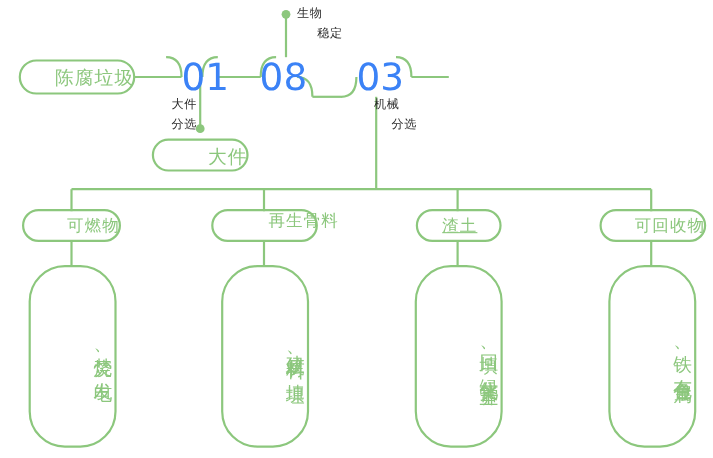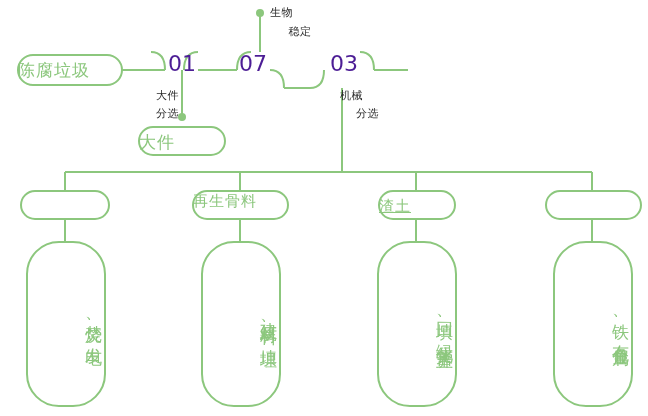--- a/index.html
+++ b/index.html
@@ -12,36 +12,36 @@
   #stage{position:relative;width:648px;height:416px;}
   svg.layer{position:absolute;left:0;top:0;width:648px;height:416px;}
 
   .lbl{position:absolute;white-space:pre;line-height:1.18;}
 
   
   .pill-text{
     color:#8cc77d;
     font-size:17px;
     letter-spacing:1px;
-    text-align:left;
+    text-align:right;
   }
   .pill-text.small{font-size:15px;letter-spacing:1px;}
 
   
   .dark-text{
     color:#2b2b2b;
     font-size:11px;
     letter-spacing:0.5px;
     text-align:left;
   }
 
   
   .stagenum{
-    color:#4c1d95;
-    font-size:22px;
+    color:#3b82f6;
+    font-size:34px;
     letter-spacing:0px;
     font-family:"DejaVu Sans","Liberation Sans",sans-serif;
   }
 
   
   .vtext{
     position:absolute;
     color:#8cc77d;
     font-size:17px;
     letter-spacing:2px;
@@ -106,35 +106,37 @@
       <rect x="27" y="242" width="78" height="164" rx="32" ry="32"></rect>
       <rect x="202" y="242" width="78" height="164" rx="32" ry="32"></rect>
       <rect x="378" y="242" width="78" height="164" rx="32" ry="32"></rect>
       <rect x="554" y="242" width="78" height="164" rx="32" ry="32"></rect>
     </g>
   </svg>
 
   <div class="lbl pill-text" style="left:18px;top:61px;width:104px;">陈腐垃圾</div>
 
   <div class="lbl stagenum" style="left:165px;top:51px;width:34px;text-align:center;">01</div>
-  <div class="lbl stagenum" style="left:236px;top:51px;width:34px;text-align:center;">07</div>
+  <div class="lbl stagenum" style="left:236px;top:51px;width:34px;text-align:center;">08</div>
   <div class="lbl stagenum" style="left:324px;top:51px;width:34px;text-align:right;">03</div>
 
   <div class="lbl dark-text" style="left:133px;top:89px;width:46px;text-align:right;">大件</div>
   <div class="lbl dark-text" style="left:133px;top:107px;width:46px;text-align:right;">分选</div>
 
   <div class="lbl pill-text" style="left:139px;top:133px;width:86px;">大件</div>
 
   <div class="lbl dark-text" style="left:270px;top:6px;width:60px;">生物</div>
   <div class="lbl dark-text" style="left:270px;top:25px;width:60px;text-align:center;">稳定</div>
 
   <div class="lbl dark-text" style="left:340px;top:89px;width:60px;">机械</div>
   <div class="lbl dark-text" style="left:356px;top:107px;width:60px;">分选</div>
 
+  <div class="lbl pill-text small" style="left:21px;top:197px;width:88px;">可燃物</div>
   <div class="lbl pill-text small" style="left:193px;top:192px;width:115px;">再生骨料</div>
   <div class="lbl pill-text small" style="left:379px;top:197px;width:55px;text-decoration:underline;">渣土</div>
+  <div class="lbl pill-text small" style="left:546px;top:197px;width:95px;">可回收物</div>
 
   <div class="vtext" style="left:27px;top:242px;width:78px;height:164px;">焚烧、发电</div>
   <div class="vtext" style="left:202px;top:242px;width:78px;height:164px;">建筑材料、填埋</div>
   <div class="vtext" style="left:378px;top:242px;width:78px;height:164px;">回填、绿化营养土</div>
   <div class="vtext" style="left:554px;top:242px;width:78px;height:164px;">铁、有色金属</div>
 
 </div>
 
 </body></html>

